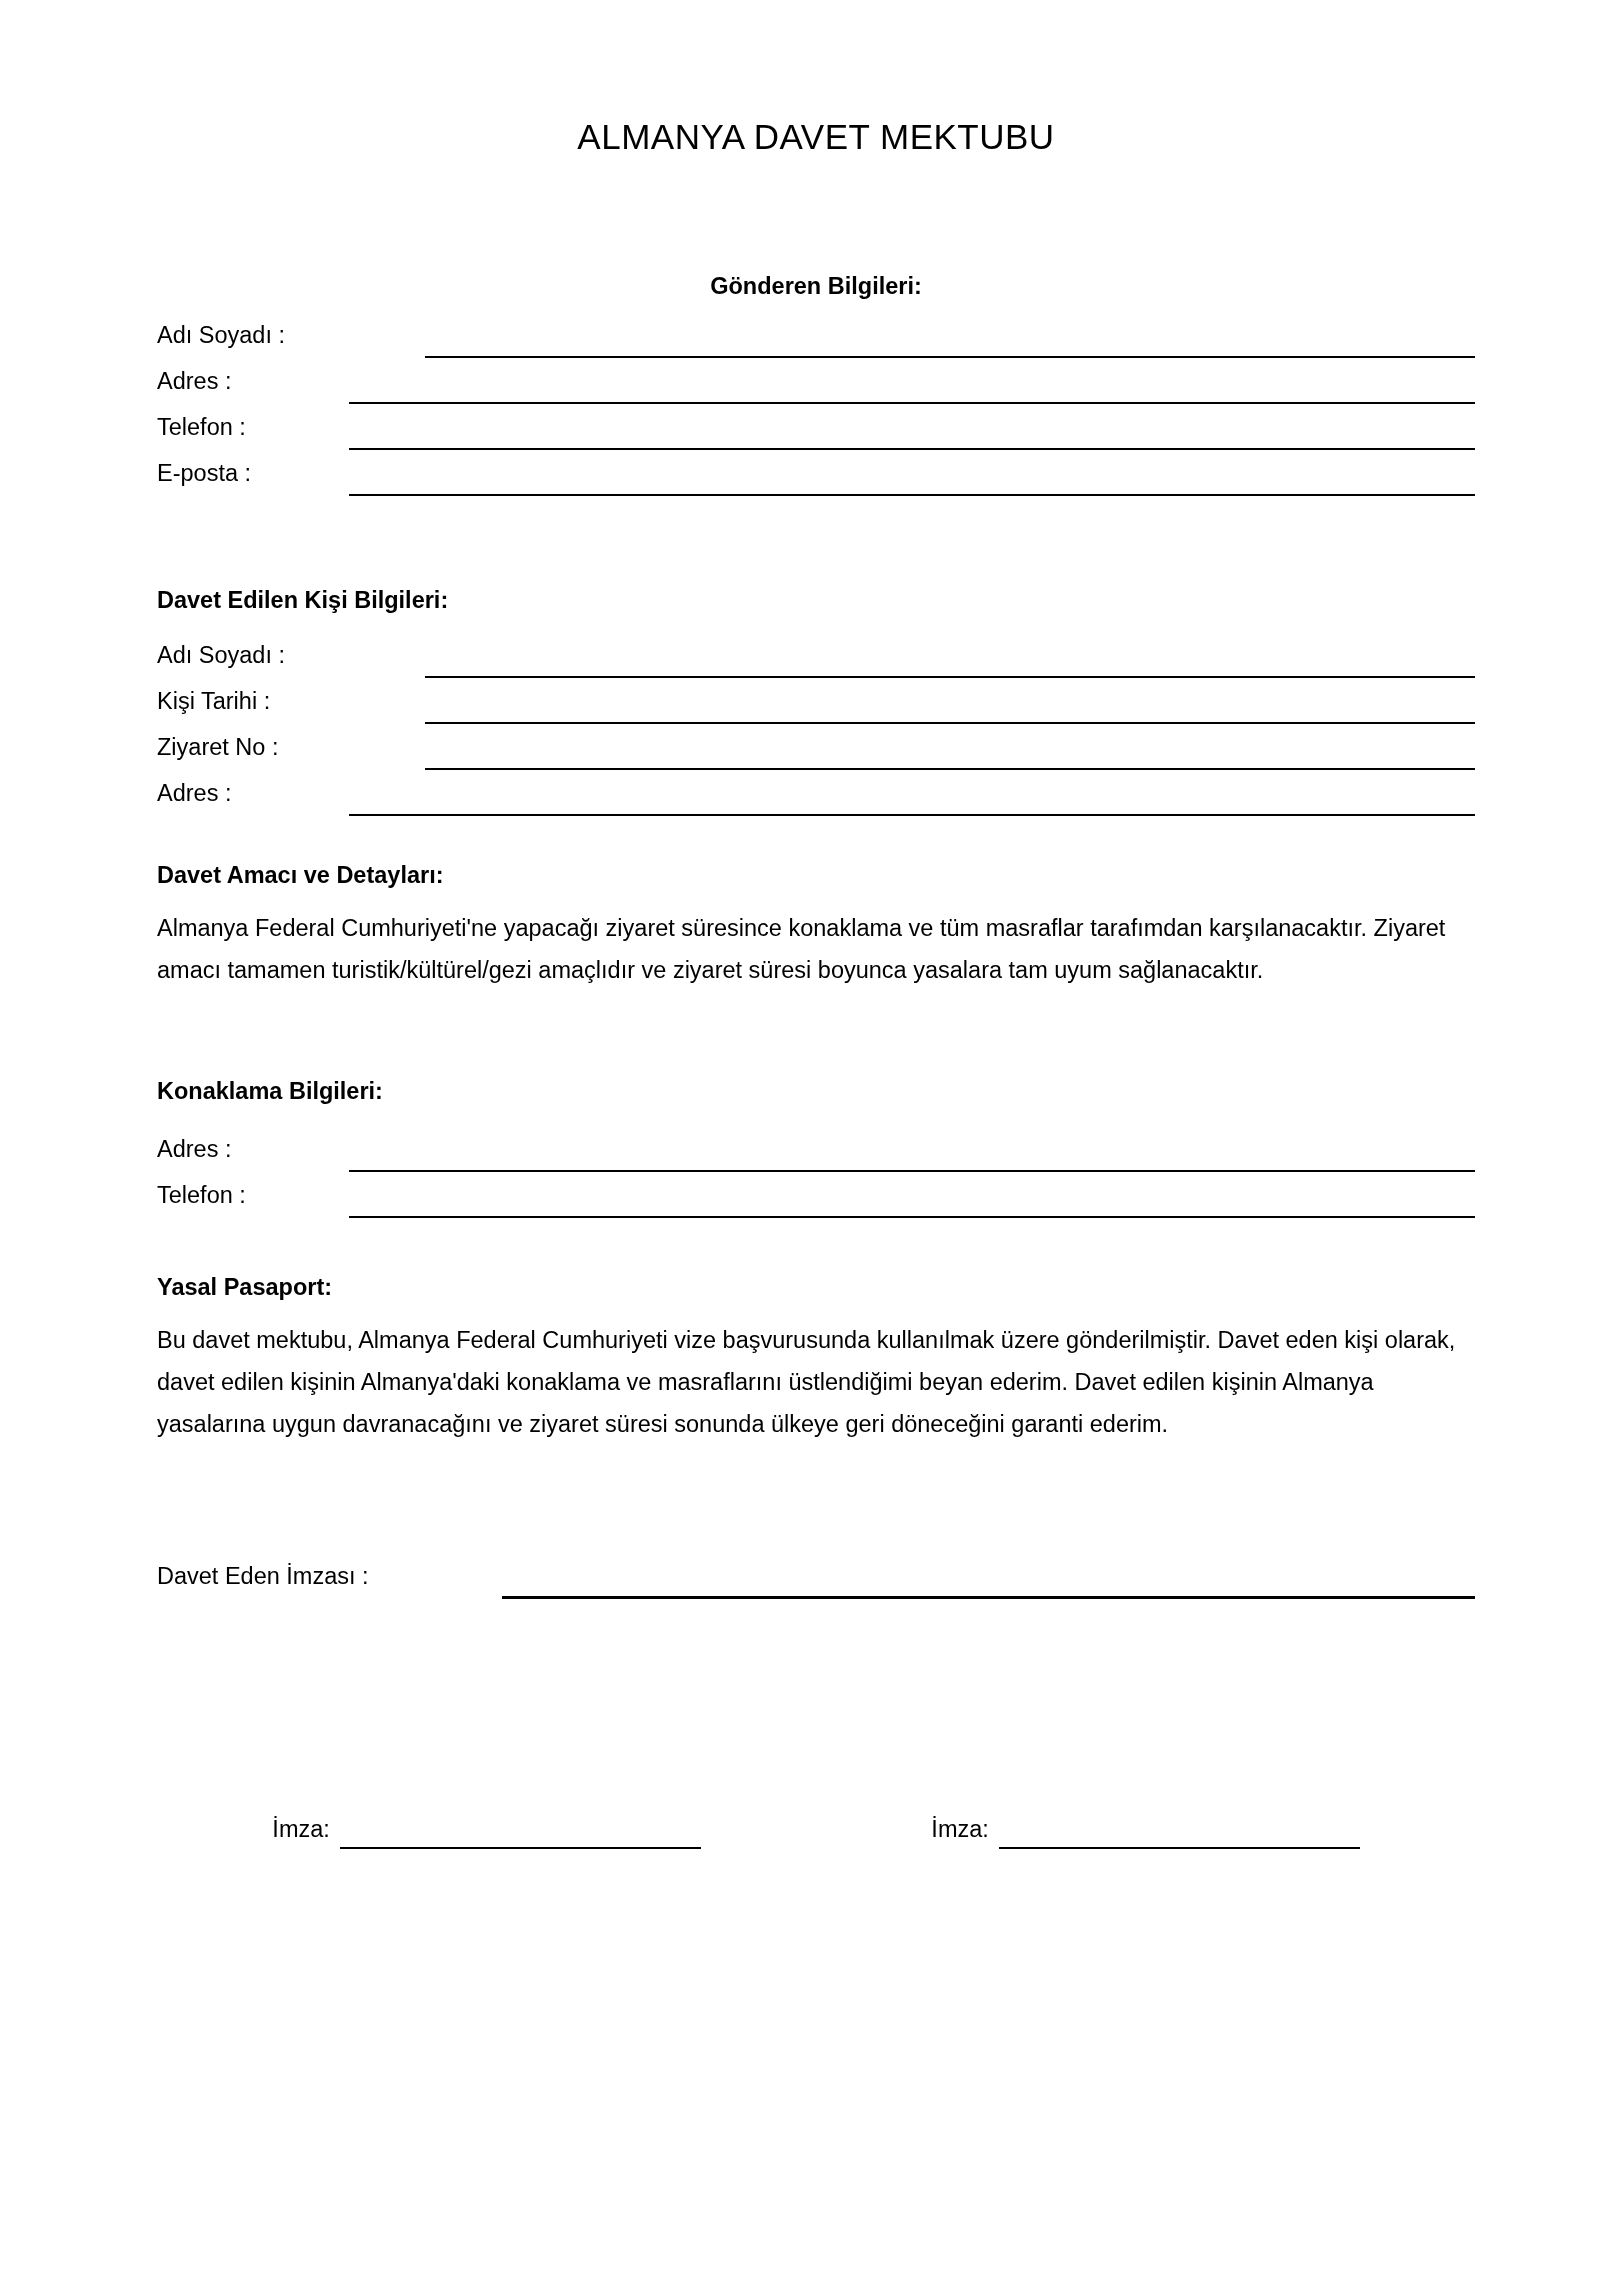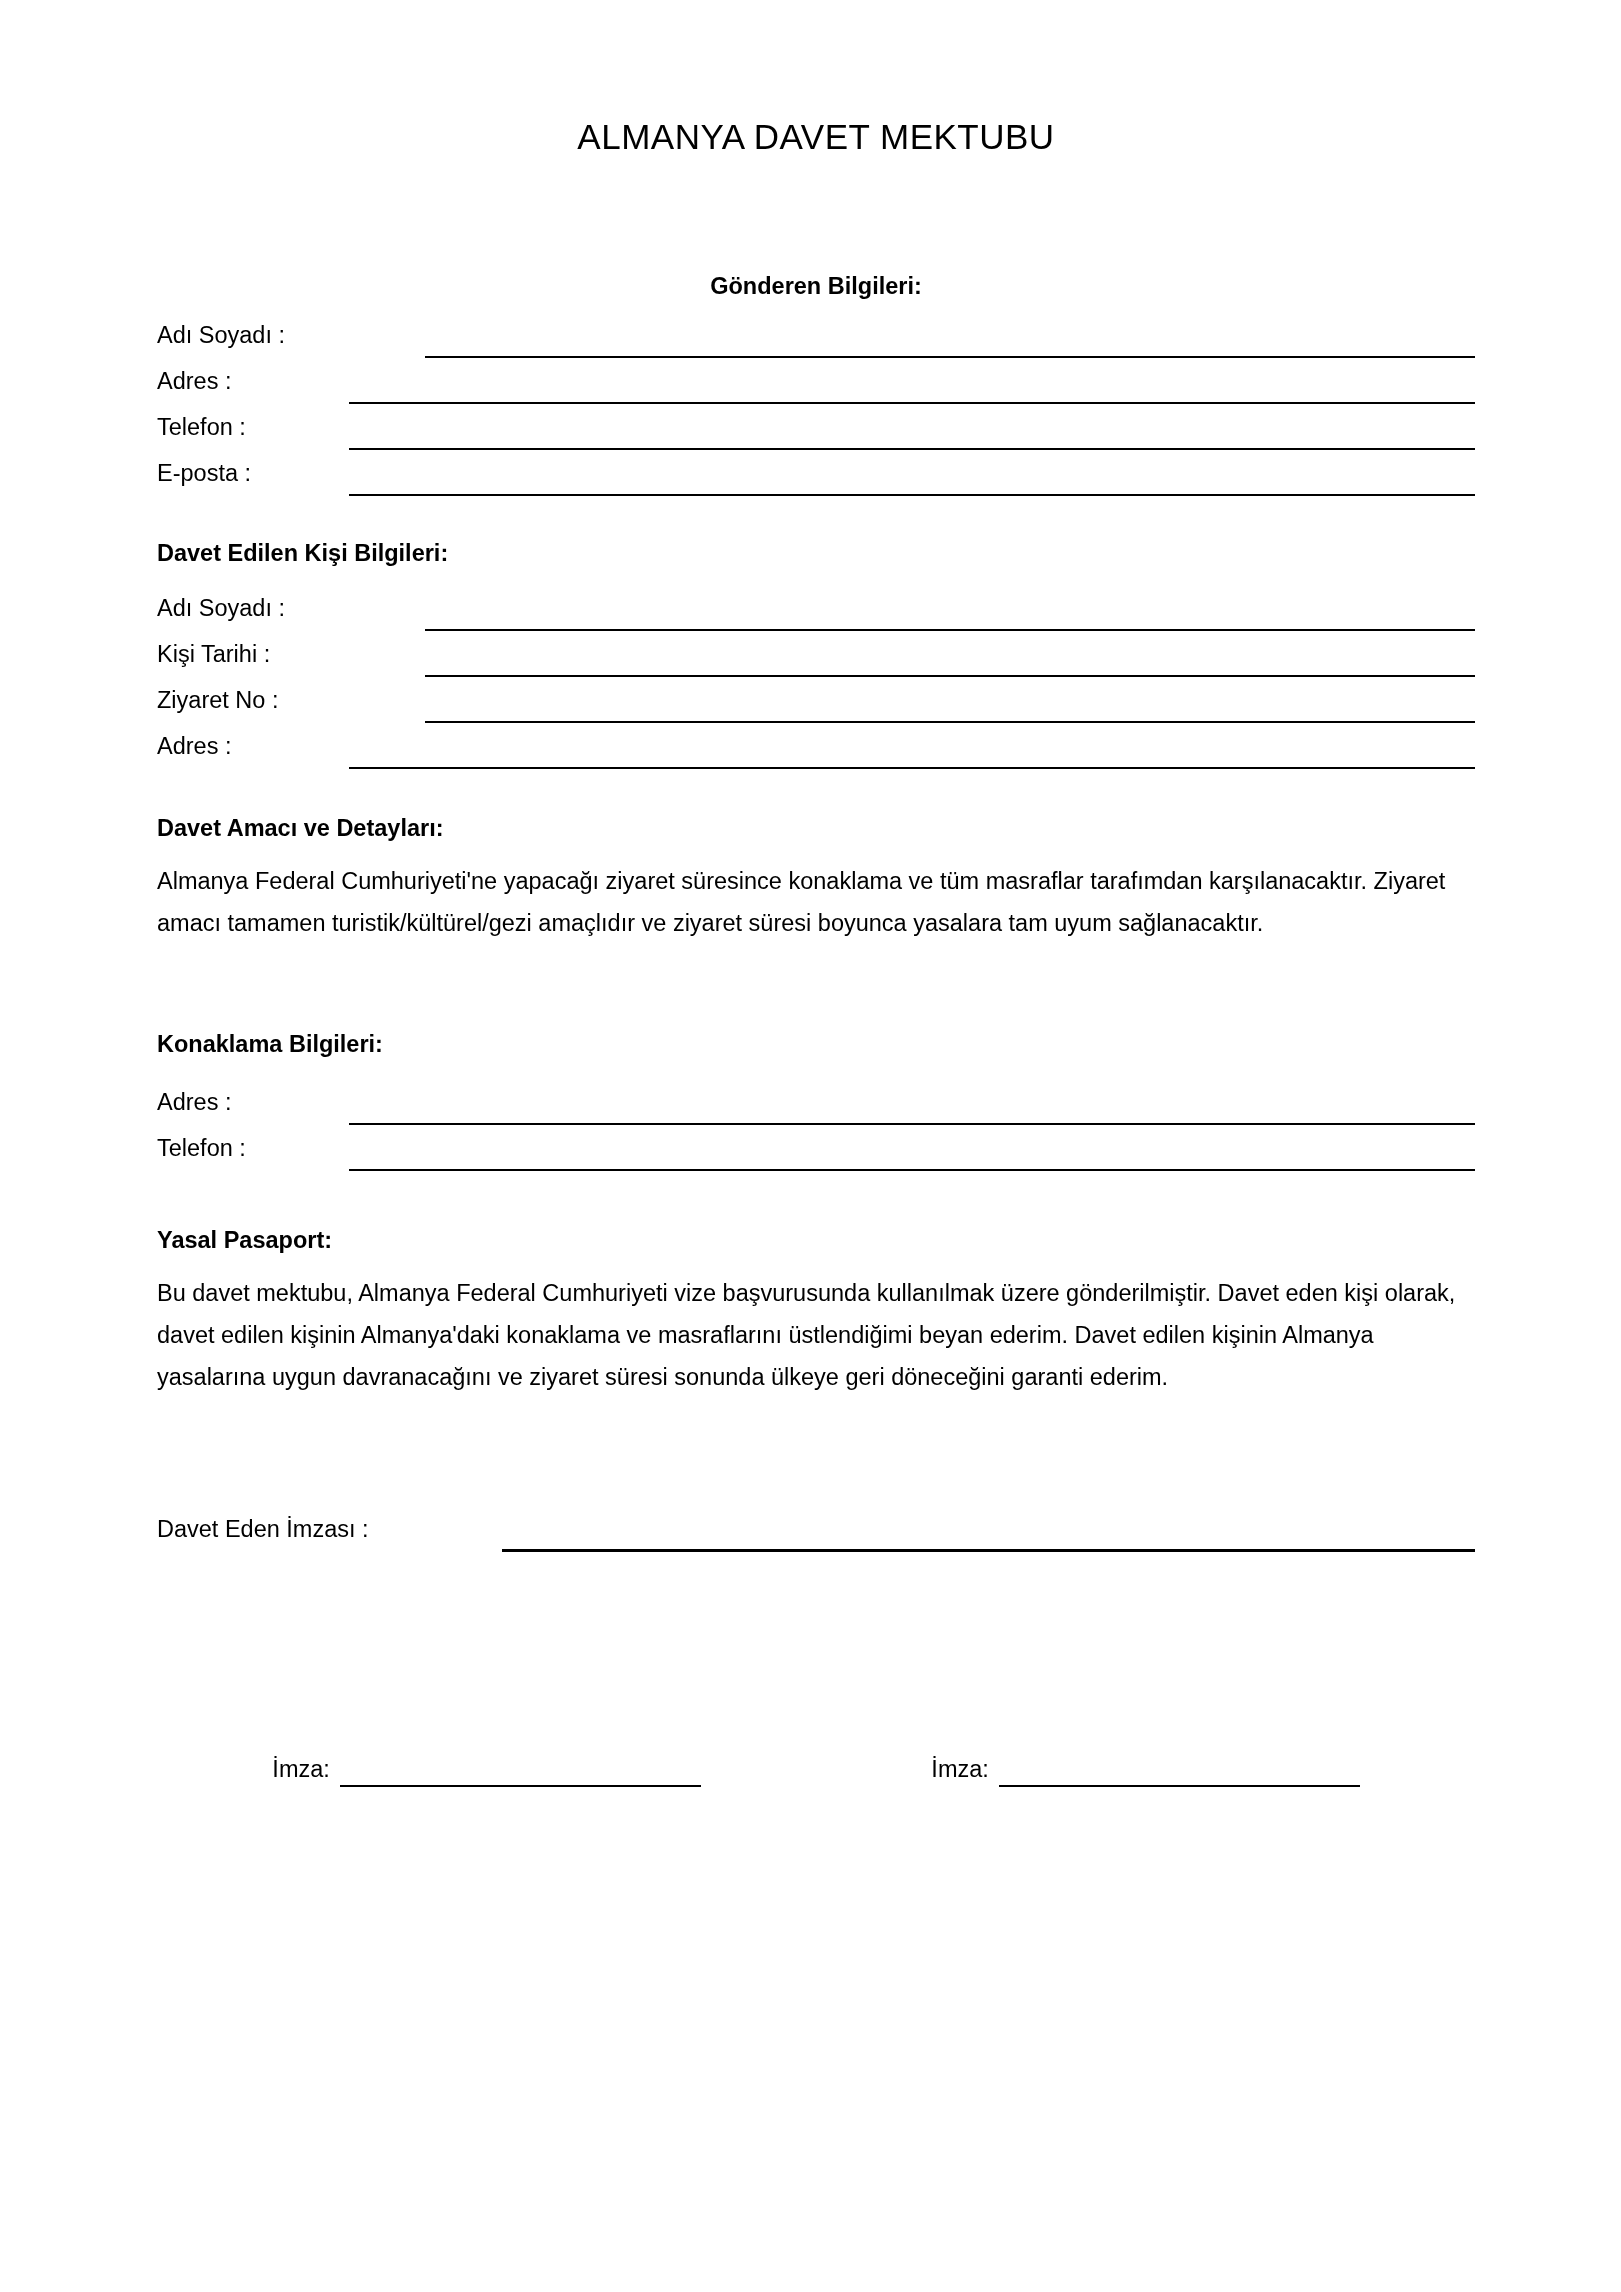--- a/index.html
+++ b/index.html
@@ -22,21 +22,21 @@
     font-weight: normal;
     letter-spacing: 0.5px;
     line-height: 37px;
   }
   .sec-heading {
     font-size: 23.5px;
     font-weight: bold;
     line-height: 27.4px;
   }
   .mt-sender   { margin-top: 118px; text-align: center; }
-  .mt-invitee  { margin-top: 44px; }
+  .mt-invitee  { margin-top: 91px; }
   .mt-purpose  { margin-top: 46px; }
   .mt-accom    { margin-top: 87px; }
   .mt-legal    { margin-top: 56px; }
 
   .rows { margin-top: 11.8px; }
   .rows-tight { margin-top: 17.6px; }
   .rows-accom { margin-top: 20.6px; }
 
   .field-row {
     display: flex;
@@ -102,21 +102,21 @@
     display: flex;
     margin-top: 204px;
   }
   .imza-row .col {
     flex: 1 1 0;
     display: flex;
     justify-content: center;
   }
   .imza-group {
     display: flex;
-    align-items: flex-start;
+    align-items: flex-end;
     height: 46px;
   }
   .imza-label {
     font-size: 23.5px;
     line-height: 27.4px;
     padding-bottom: 5.9px;
     padding-right: 9.8px;
   }
   .imza-line {
     width: 361px;

